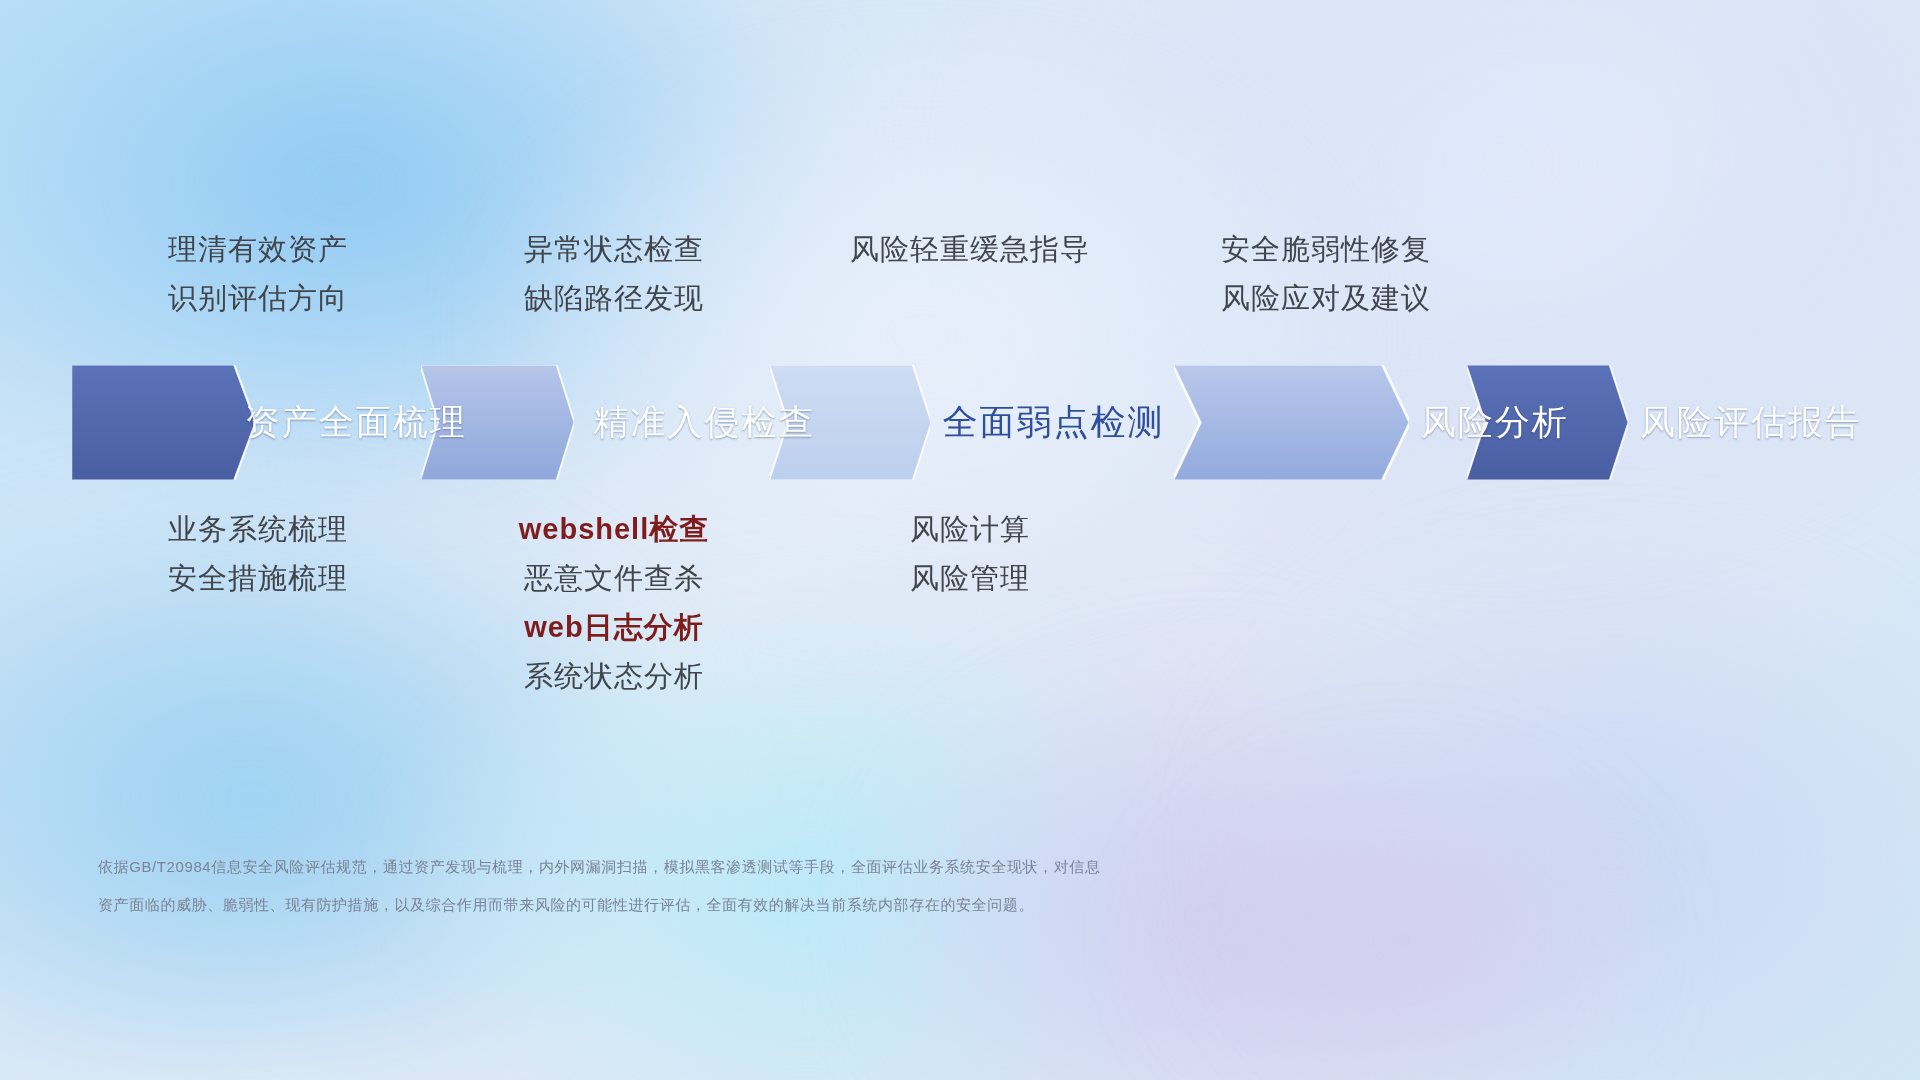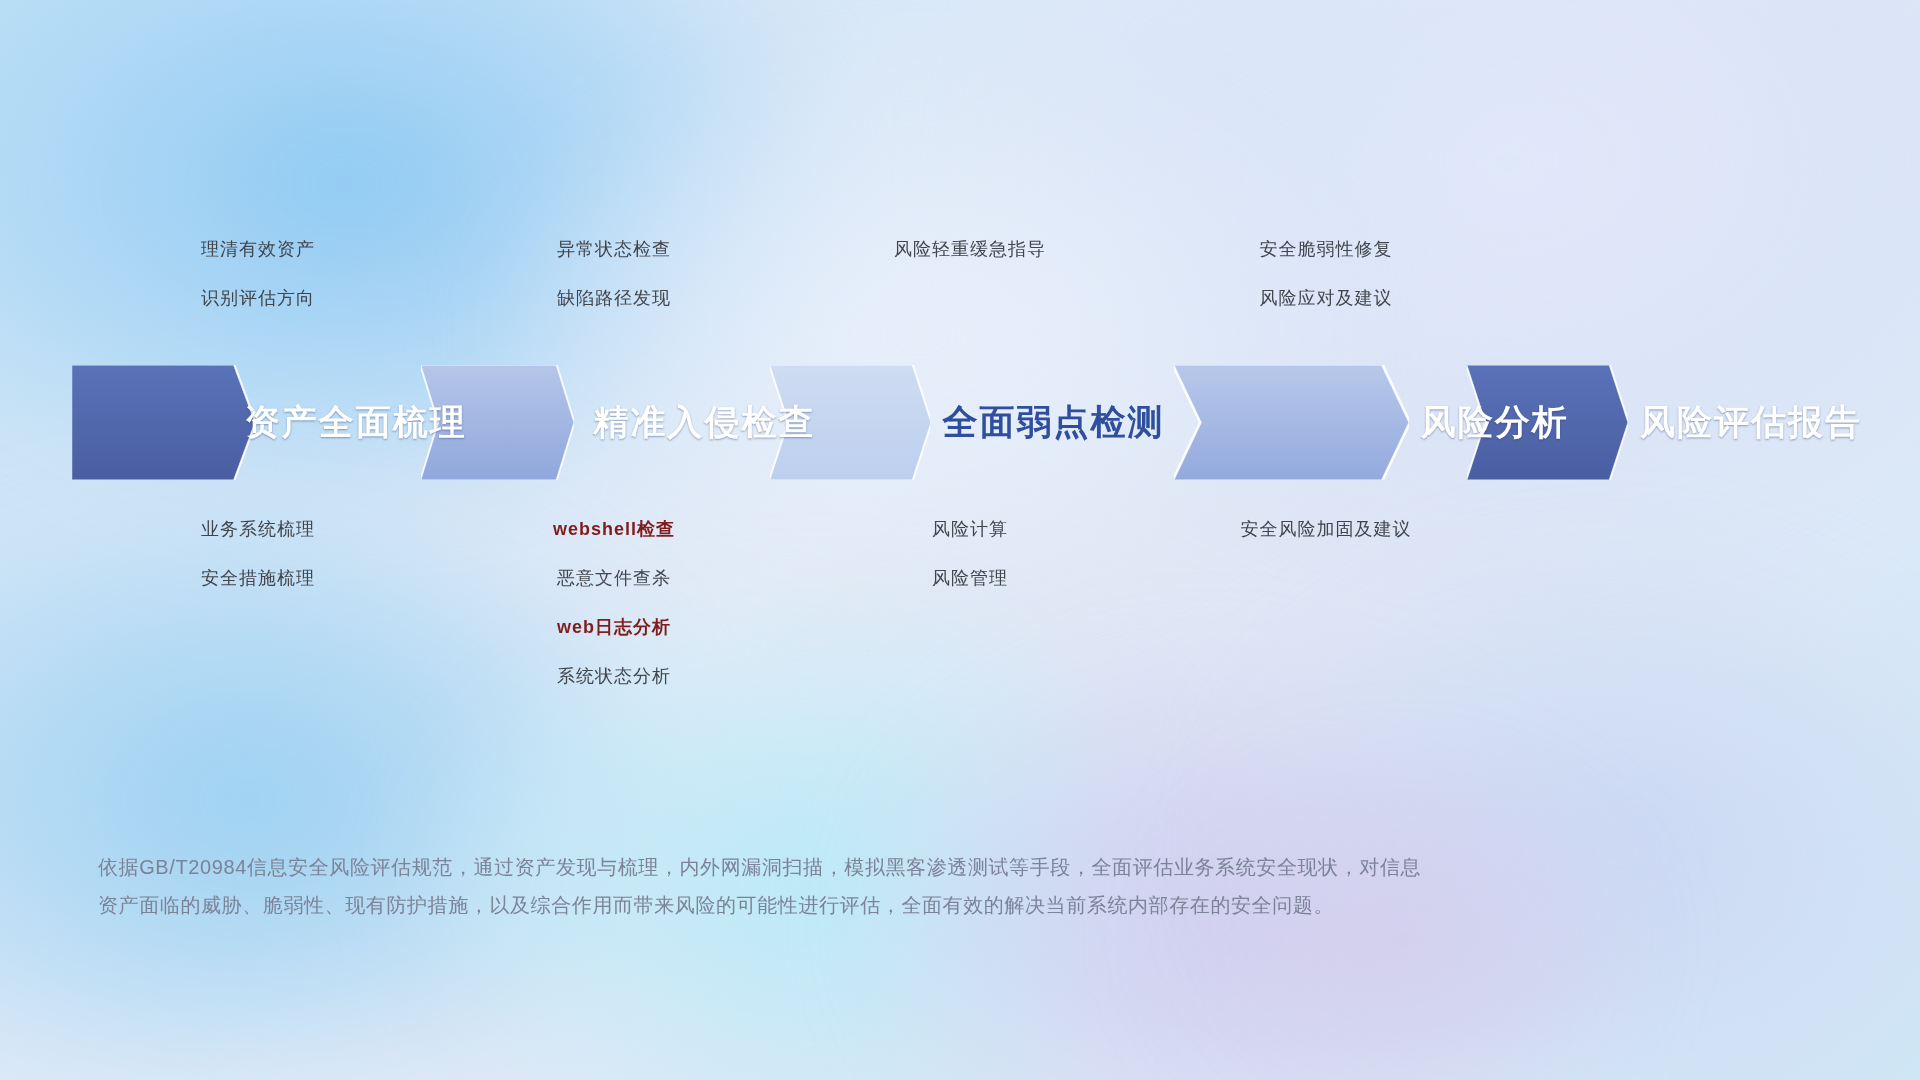--- a/index.html
+++ b/index.html
@@ -36,44 +36,44 @@
 
   .grid-top,.grid-bot{
     position:absolute;left:80px;width:1780px;
     display:grid;grid-template-columns:repeat(5,1fr);
   }
   .grid-top{top:225px;}
   .grid-bot{top:505px;}
 
   .col{display:flex;flex-direction:column;align-items:center;}
   .col .line{
-    font-size:18px;color:#41454c;letter-spacing:1px;line-height:49px;
+    font-size:29px;color:#41454c;letter-spacing:1px;line-height:49px;
     white-space:nowrap;font-weight:400;
   }
   .col .line.em{font-weight:700;color:#7f1d1d;}
 
   
   .band{position:absolute;left:72px;top:365px;width:1790px;height:115px;}
   .chev{
     position:absolute;top:0;height:100%;
     display:flex;align-items:center;justify-content:center;
   }
   .chev .lbl{
-    position:relative;z-index:3;font-size:35px;font-weight:700;letter-spacing:2px;
+    position:relative;z-index:3;font-size:35px;font-weight:400;letter-spacing:2px;
     white-space:nowrap;
   }
   .lbl.white{color:#ffffff;text-shadow:0 1px 2px rgba(40,60,110,.45);}
   .lbl.blue{color:#2f4f9e;}
 
   .sh{width:100%;height:100%;display:block;}
 
   
   .footer{
     position:absolute;left:98px;top:848px;width:1520px;
-    font-size:20px;line-height:38px;color:#7b8397;letter-spacing:.6px;
+    font-size:15px;line-height:38px;color:#7b8397;letter-spacing:.6px;
   }
   .footer .fl{display:block;white-space:nowrap;}
 </style>
 </head>
 <body>
 
 <div class="bg">
   <div class="l bg-base"></div>
   <div class="l b1"></div>
   <div class="l b9"></div>
@@ -182,23 +182,20 @@
       <div class="col">
         <div class="line em">webshell检查</div>
         <div class="line">恶意文件查杀</div>
         <div class="line em">web日志分析</div>
         <div class="line">系统状态分析</div>
       </div>
       <div class="col">
         <div class="line">风险计算</div>
         <div class="line">风险管理</div>
       </div>
-      <div class="col">
-        <div class="line">安全风险加固及建议</div>
-      </div>
     </div>
 
   <div class="footer">
     <span class="fl">依据GB/T20984信息安全风险评估规范，通过资产发现与梳理，内外网漏洞扫描，模拟黑客渗透测试等手段，全面评估业务系统安全现状，对信息</span>
     <span class="fl">资产面临的威胁、脆弱性、现有防护措施，以及综合作用而带来风险的可能性进行评估，全面有效的解决当前系统内部存在的安全问题。</span>
   </div>
 
 </div>
 
 </body></html>

